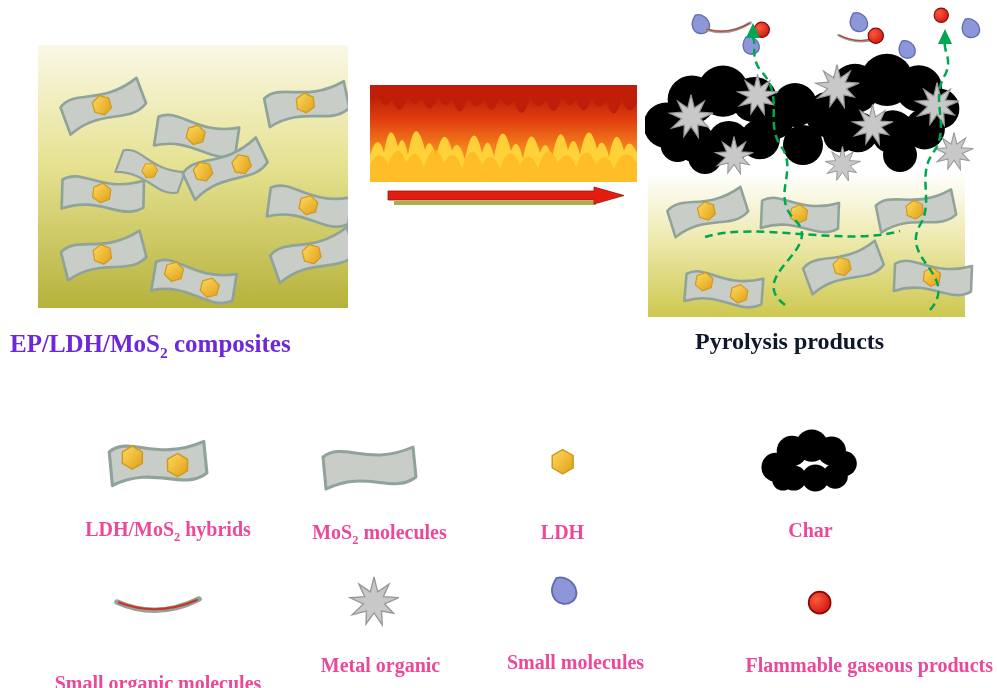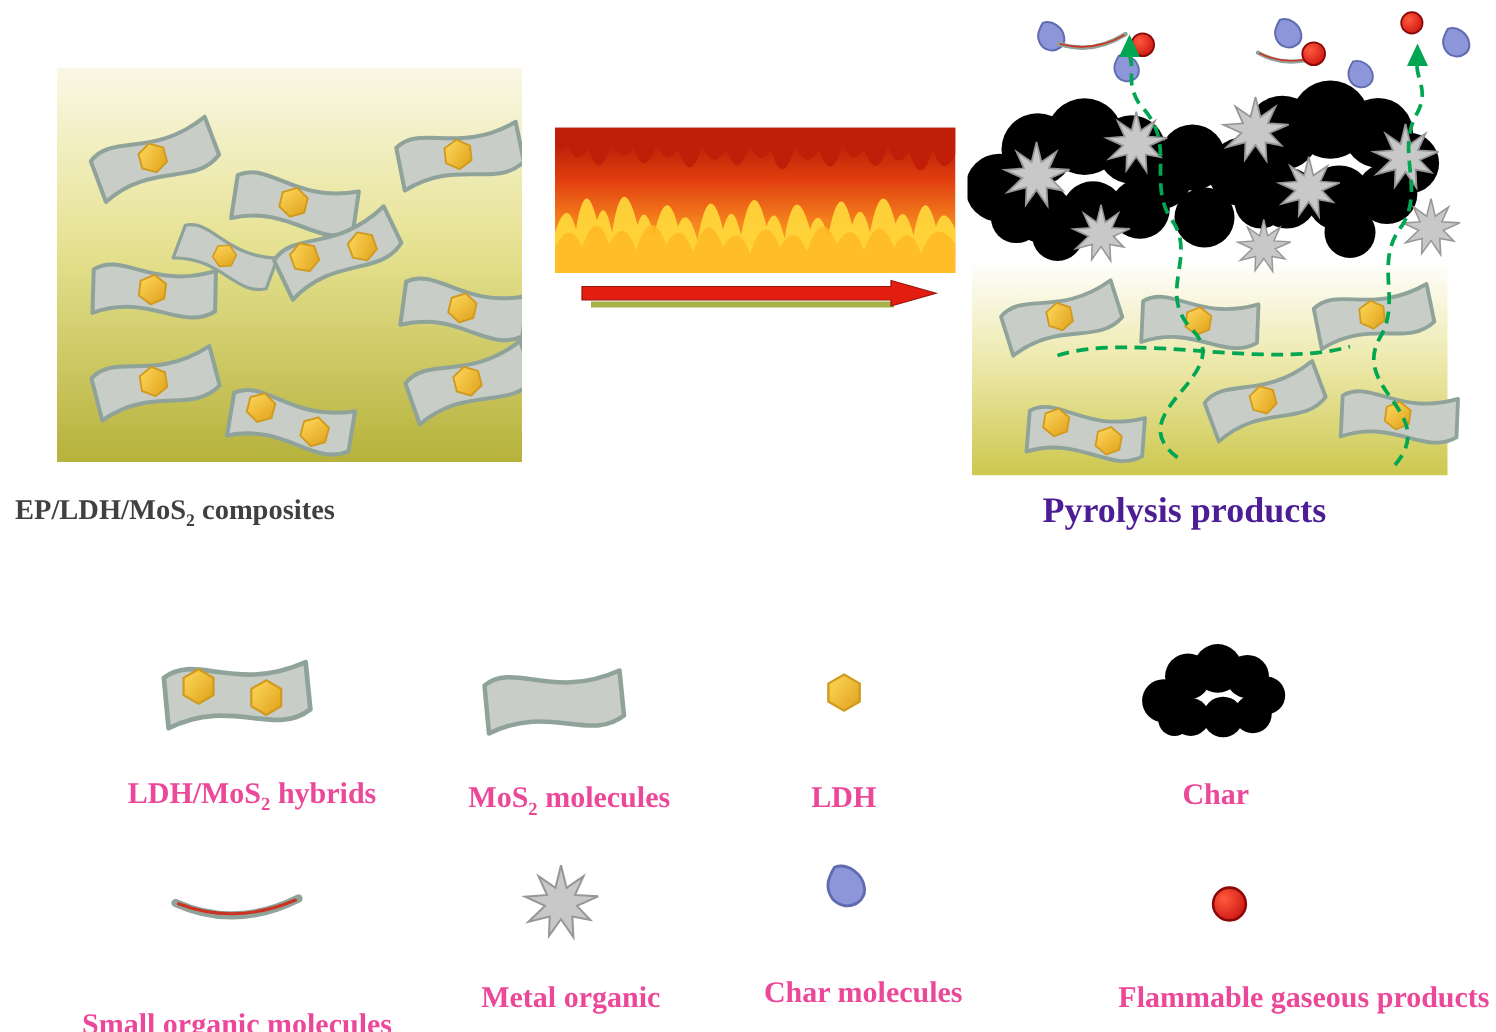--- a/index.html
+++ b/index.html
@@ -7,25 +7,25 @@
   body {
     position:relative;
     background:#ffffff;
     font-family:"Liberation Serif", serif;
     overflow:hidden;
   }
   .abs { position:absolute; }
   .title {
     position:absolute;
     font-weight:bold;
-    font-size:19px;
-    color:#404040;
+    font-size:25px;
+    color:#6d28d9;
     white-space:nowrap;
   }
-  .title-green { color:#4c1d95; font-size:24px; }
+  .title-green { color:#0f172a; font-size:24px; }
   sub { font-size:0.62em; }
   .legend-label {
     position:absolute;
     font-weight:bold;
     font-size:20px;
     color:#ec4899;
     text-align:center;
     white-space:nowrap;
   }
   .panel-left {
@@ -237,14 +237,14 @@
 </svg>
 <svg class="abs ic-drop" width="32" height="32" viewBox="0 0 32 32">
   <use href="#droplet" transform="translate(1,1) scale(1.05)"></use>
 </svg>
 <svg class="abs ic-ball" width="28" height="28" viewBox="0 0 28 28">
   <use href="#redball" transform="translate(1,1) scale(1.15)"></use>
 </svg>
 
 <div class="legend-label ll5">Small organic molecules</div>
 <div class="legend-label ll6">Metal organic</div>
-<div class="legend-label ll7">Char molecules</div>
+<div class="legend-label ll7">Small molecules</div>
 <div class="legend-label ll8">Flammable gaseous products</div>
 
 </body></html>

